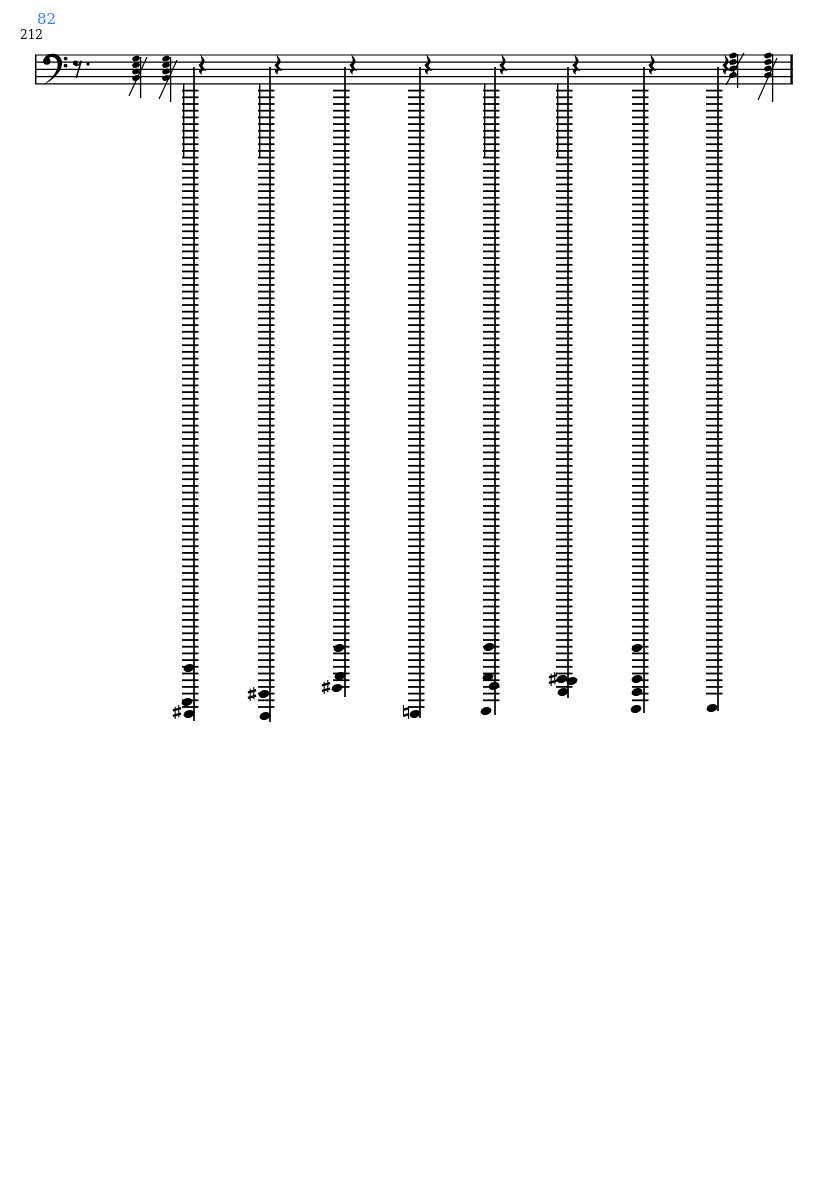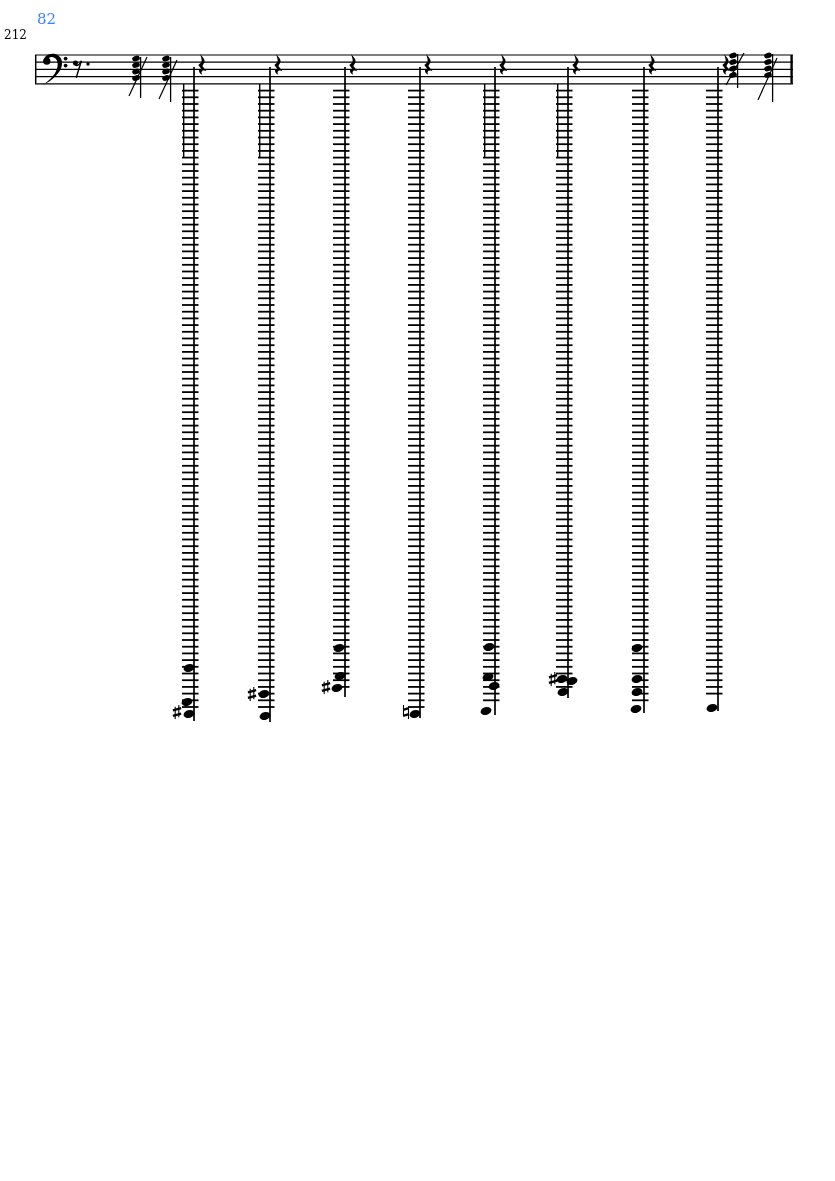--- a/index.html
+++ b/index.html
@@ -9,21 +9,21 @@
     background:#ffffff;
     font-family:"DejaVu Serif","Liberation Serif",serif;
     color:#000;
     overflow:hidden;
   }
   .page-number{
     position:absolute;left:37px;top:10px;
     font-size:15px;line-height:18px;color:#3b82f6;
   }
   .measure-number{
-    position:absolute;left:4px;top:29px;
+    position:absolute;left:20px;top:29px;
     font-size:12px;line-height:13px;color:#000;
   }
   svg{position:absolute;left:0;top:0;}
 </style>
 </head>
 <body>
 
 <div class="page">
   <div class="page-number">82</div>
   <div class="measure-number">212</div>

